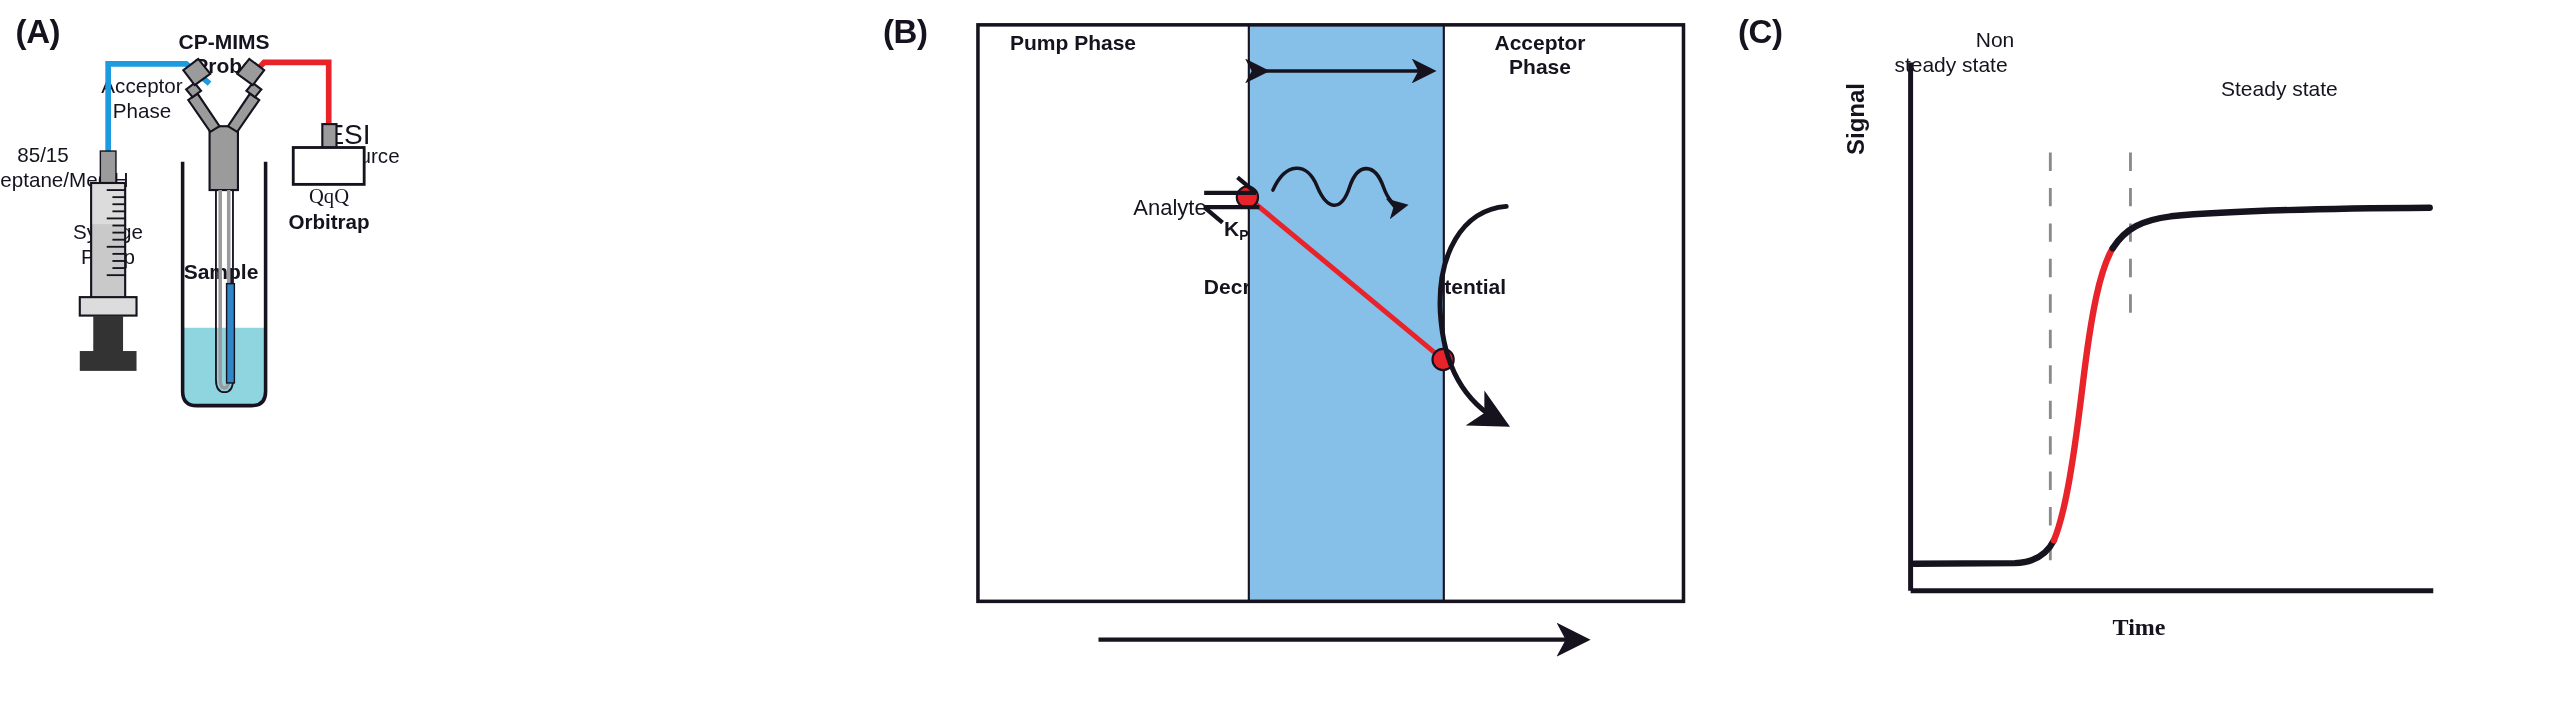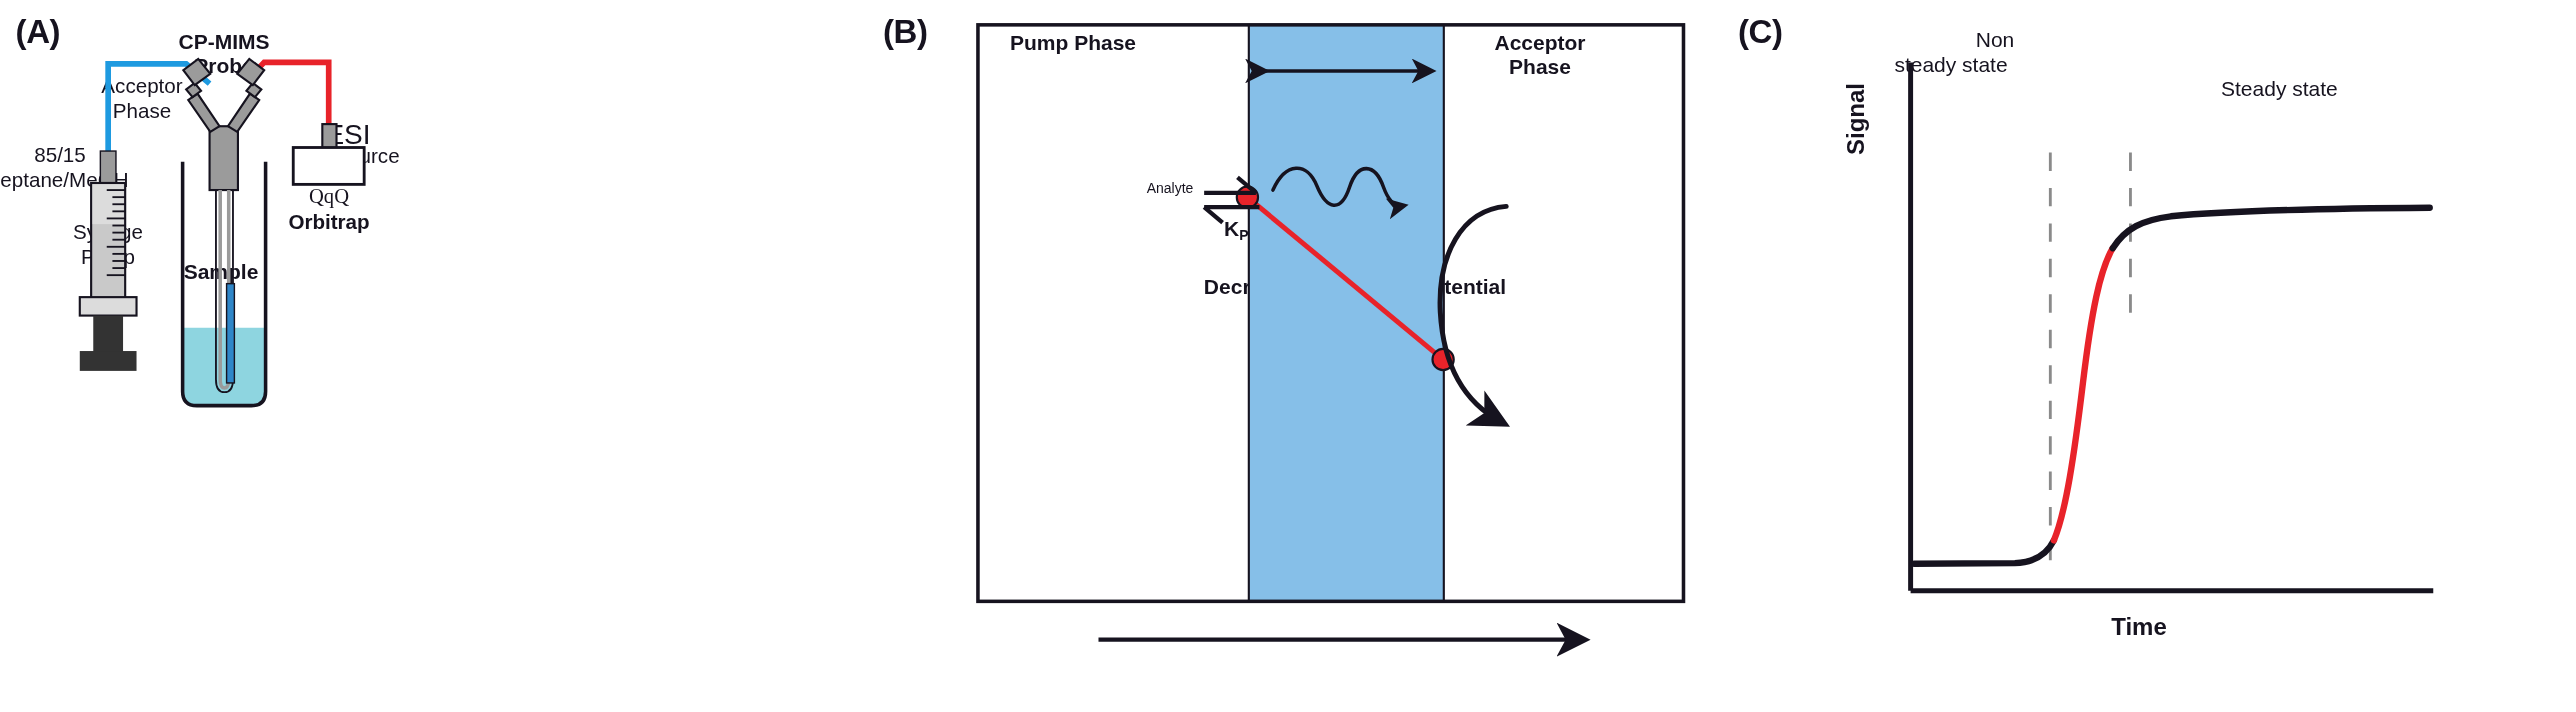--- a/index.html
+++ b/index.html
@@ -41,21 +41,21 @@
   <div class="panel" id="panel-a">
 
     <div class="panel-label" style="left:15.6px;top:12.8px;">(A)</div>
 
     <div class="txt bold ctr" style="left:224px;top:30px;font-size:21px;">CP-MIMS</div>
     <div class="txt bold ctr" style="left:224px;top:54px;font-size:21px;">Probe</div>
 
     <div class="txt ctr" style="left:142px;top:74px;font-size:20.6px;">Acceptor</div>
     <div class="txt ctr" style="left:142px;top:99px;font-size:20.6px;">Phase</div>
 
-    <div class="txt ctr" style="left:60px;top:143px;font-size:20.6px;">85/15</div>
+    <div class="txt ctr" style="left:43px;top:143px;font-size:20.6px;">85/15</div>
     <div class="txt ctr" style="left:57px;top:168px;font-size:20.6px;">Heptane/MeOH</div>
 
     <div class="txt ctr" style="left:108px;top:220px;font-size:20.6px;">Syringe</div>
     <div class="txt ctr" style="left:108px;top:245px;font-size:20.6px;">Pump</div>
 
     <div class="txt bold ctr" style="left:221px;top:260px;font-size:21px;">Sample</div>
 
     <div class="txt ctr" style="left:348px;top:119px;font-size:28px;">ESI</div>
     <div class="txt ctr" style="left:367px;top:144px;font-size:20.6px;">Source</div>
 
@@ -122,21 +122,21 @@
 
     <div class="panel-label" style="left:10px;top:12.8px;">(B)</div>
 
     <div class="txt bold ctr" style="left:200px;top:30.5px;font-size:21px;">Pump Phase</div>
     <div class="txt bold ctr" style="left:474px;top:30.5px;font-size:21px;">Membrane</div>
     <div class="txt bold ctr" style="left:667px;top:30.5px;font-size:21px;">Acceptor</div>
     <div class="txt bold ctr" style="left:667px;top:55px;font-size:21px;">Phase</div>
 
     <div class="txt bold ctr" style="left:475px;top:84px;font-size:23px;">l</div>
 
-    <div class="txt ctr" style="left:297px;top:181px;font-size:14px;">Analyte</div>
+    <div class="txt ctr" style="left:297px;top:196px;font-size:22px;">Analyte</div>
 
     <div class="txt" style="left:351px;top:217px;font-size:21px;">
       <span class="bold">K</span><span class="bold" style="font-size:14px;vertical-align:-4.3px;">PDMS</span>
     </div>
 
     <div class="txt" style="left:465px;top:217px;font-size:21px;">
       <span class="bold">D</span><span class="bold" style="font-size:14px;vertical-align:-4.3px;">PDMS</span>
     </div>
 
     <div class="txt bold" style="left:505px;top:174px;font-size:21px;">To MS</div>
@@ -192,21 +192,21 @@
     <div class="panel-label" style="left:7px;top:12.8px;">(C)</div>
 
     <div class="txt ctr" style="left:220px;top:28px;font-size:21px;margin-left:44px;">Non</div>
     <div class="txt ctr" style="left:220px;top:53px;font-size:21px;">steady state</div>
 
     <div class="txt" style="left:490px;top:77px;font-size:21px;">Steady state</div>
 
     <div class="txt bold" style="left:112px;top:155px;font-size:24px;
          transform:rotate(-90deg);transform-origin:left top;">Signal</div>
 
-    <div class="txt bold ctr" style="left:408px;top:614px;font-size:24px;">Time</div>
+    <div class="txt bold ctr" style="left:408px;top:614px;font-size:24px;font-family:Liberation Serif, serif;">Time</div>
 
     <svg width="845" height="712" viewBox="0 0 1191 1004">
 
       <line x1="253" y1="88" x2="253" y2="833" stroke="#16131f" stroke-width="7"></line>
       <line x1="253" y1="833" x2="990" y2="833" stroke="#16131f" stroke-width="7"></line>
 
       <line x1="450" y1="215" x2="450" y2="790" stroke="#8a8a8a" stroke-width="4" stroke-dasharray="26 24"></line>
       <line x1="563" y1="215" x2="563" y2="455" stroke="#8a8a8a" stroke-width="4" stroke-dasharray="26 24"></line>
 
       <path d="M 258,795 L 400,794 C 428,793 445,782 455,762" fill="none" stroke="#16131f" stroke-width="9" stroke-linecap="round"></path>

